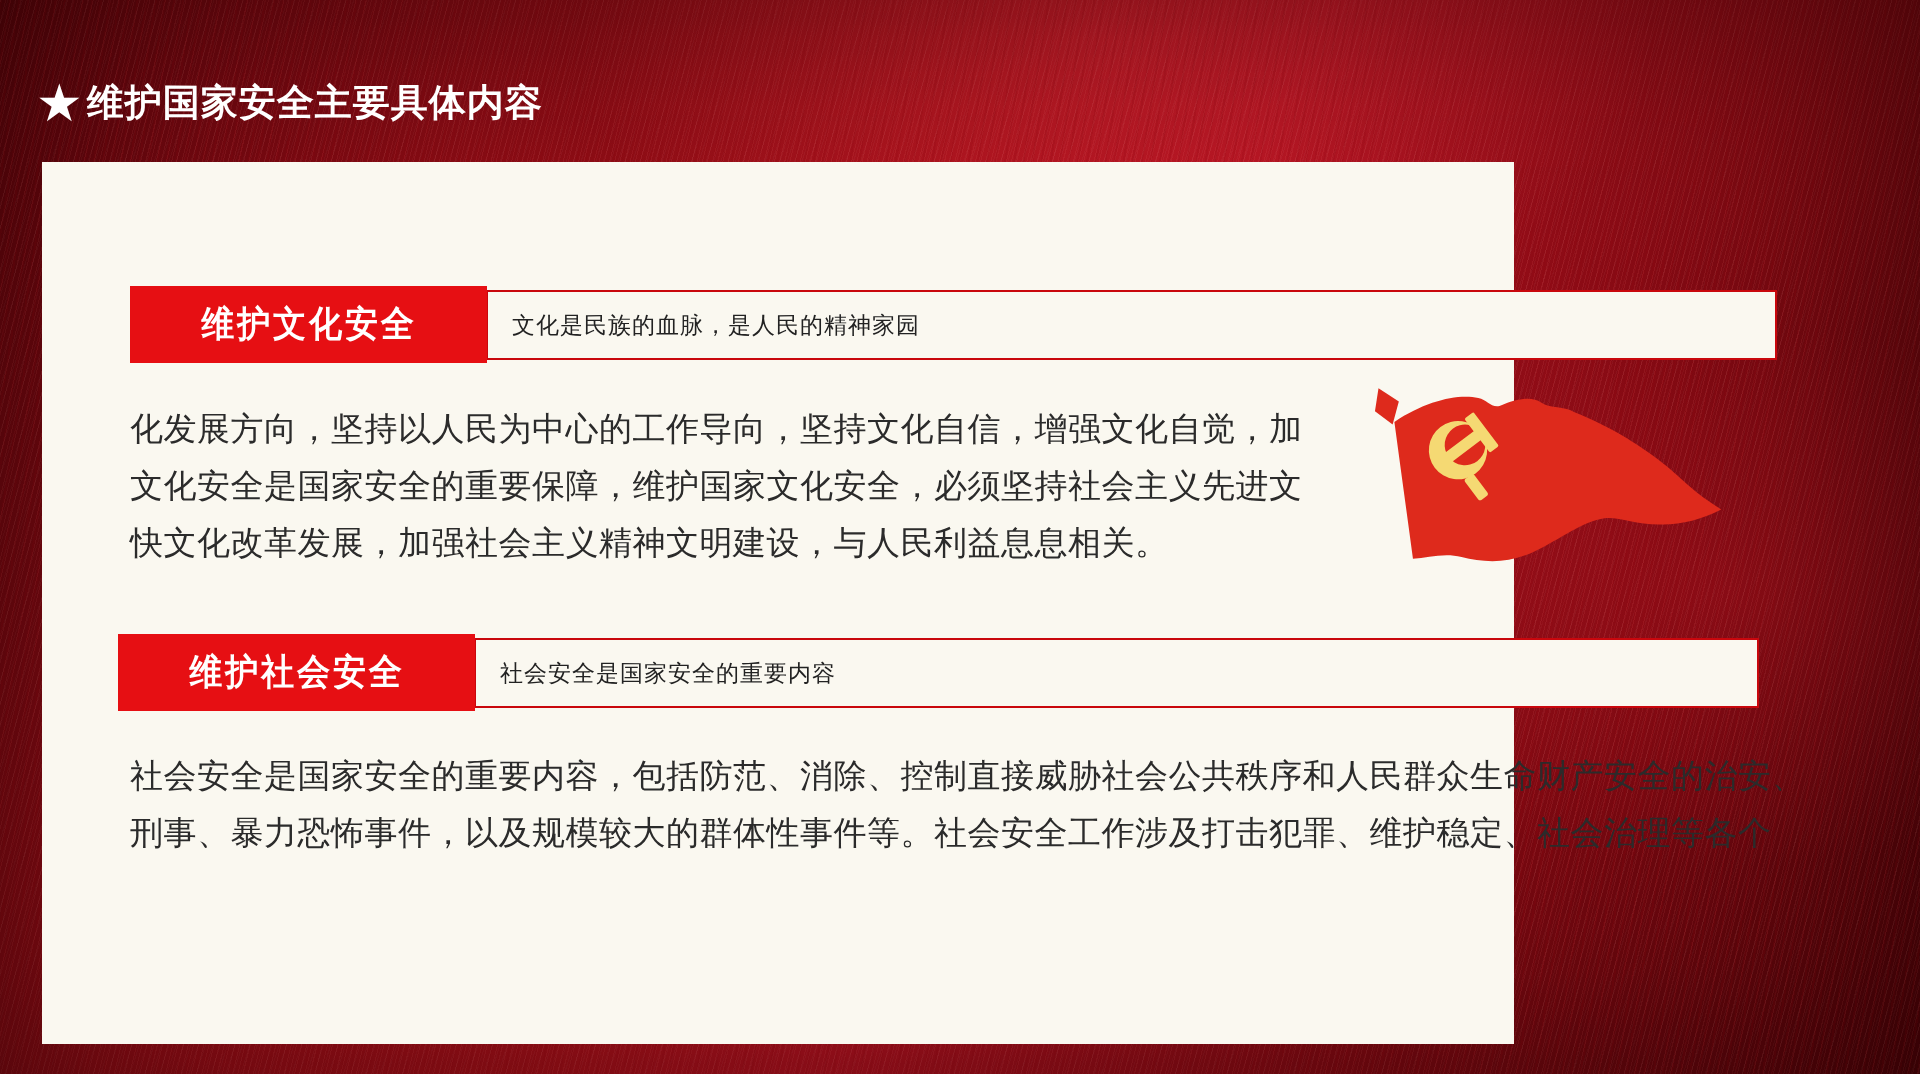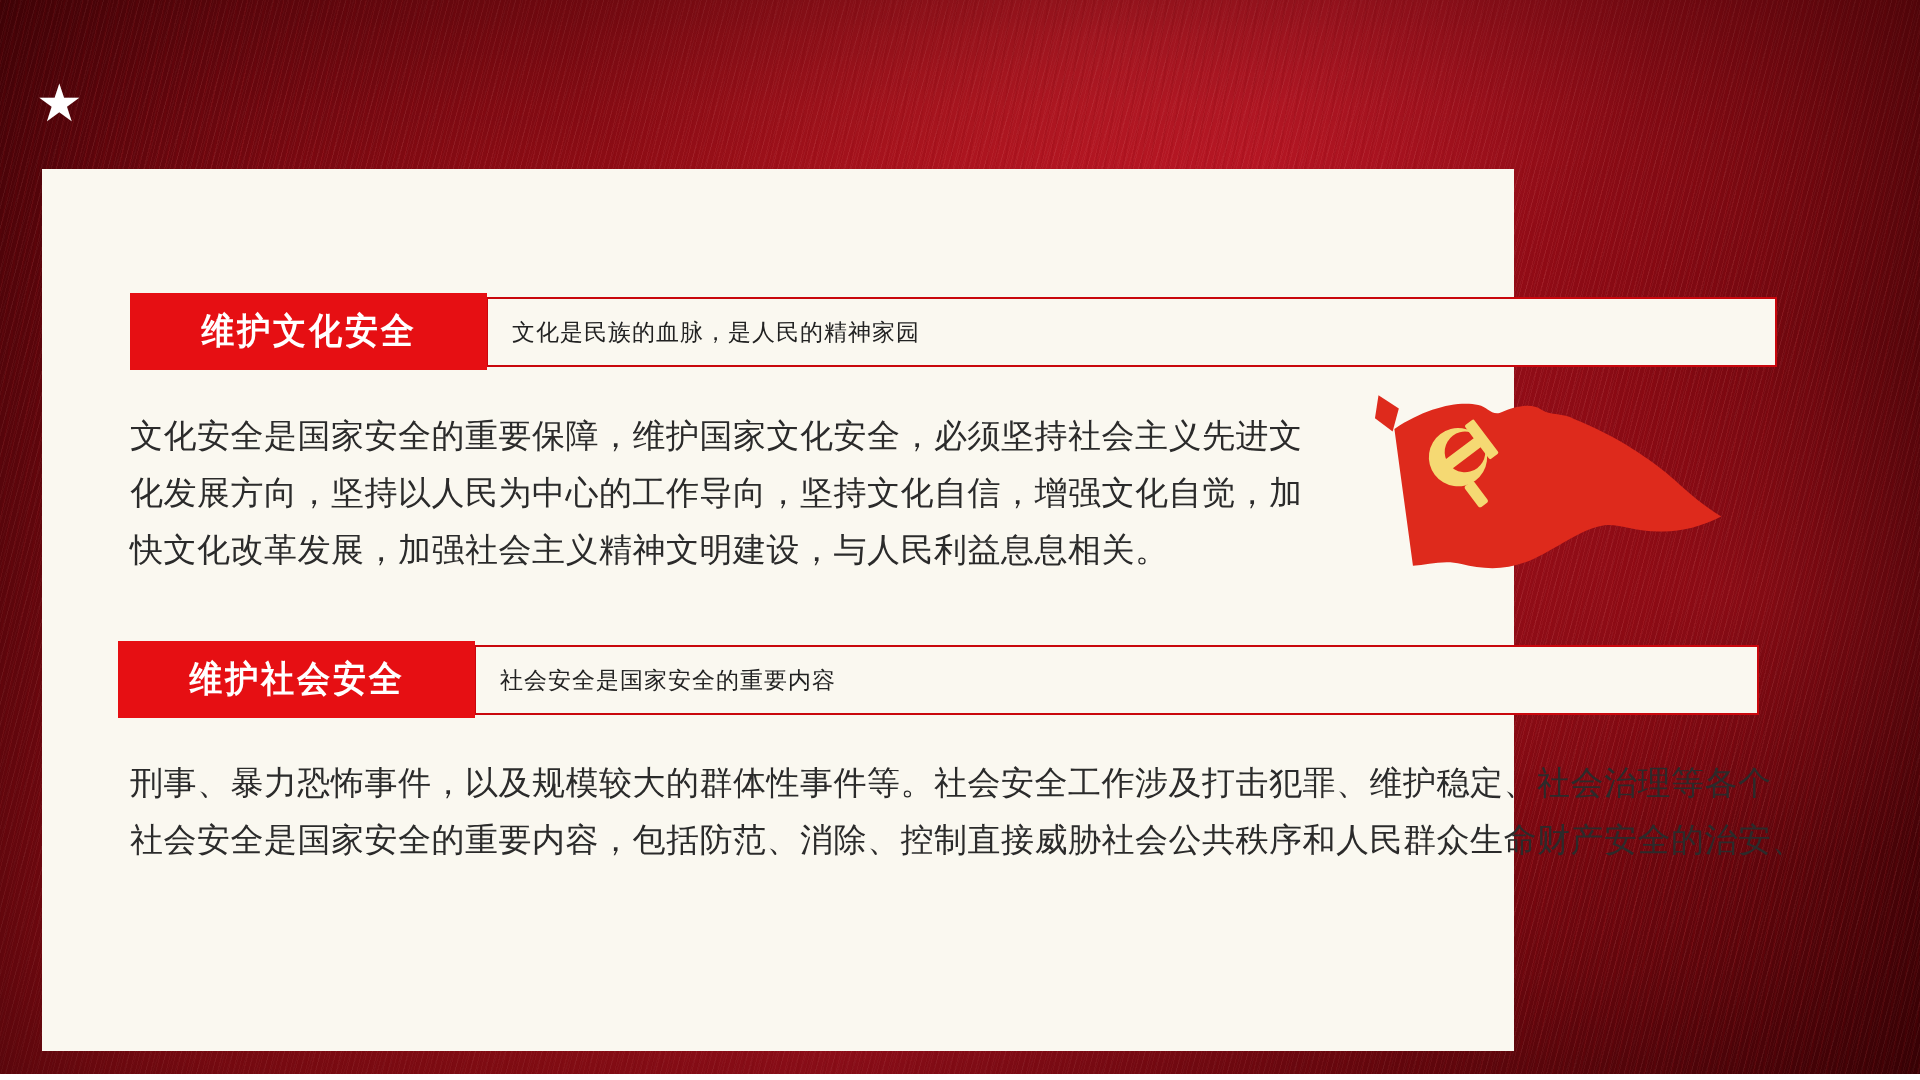--- a/index.html
+++ b/index.html
@@ -25,21 +25,21 @@
       repeating-linear-gradient(108deg, rgba(255,255,255,.035) 0 1px, rgba(0,0,0,0) 1px 7px);
   }
   .vignette{position:absolute;inset:0;pointer-events:none;box-shadow:inset 0 0 260px rgba(20,0,0,.55);}
   .title-row{
     position:absolute;left:36px;top:72px;height:62px;
     display:flex;align-items:center;color:var(--title-white);
   }
   .title-row .star{font-family:"DejaVu Sans",sans-serif;font-size:52px;line-height:1;margin-right:4px;}
   .title-row h1{font-size:37px;font-weight:700;letter-spacing:1px;}
   .panel{
-    position:absolute;left:42px;top:169px;width:1472px;height:882px;
+    position:absolute;left:42px;top:162px;width:1472px;height:882px;
     background:var(--panel-cream);
   }
   .badge{
     position:absolute;height:77px;width:357px;background:var(--accent-red);
     display:flex;align-items:center;justify-content:center;z-index:2;
   }
   .badge span{color:#fff;font-size:36px;font-weight:800;letter-spacing:3px;transform:scaleX(.92);white-space:nowrap;}
   .subbox{
     position:absolute;height:70px;border:2px solid var(--border-red);
     display:flex;align-items:center;padding-left:24px;z-index:1;background:var(--panel-cream);
@@ -57,33 +57,34 @@
   .bottom-strip{position:absolute;left:0;bottom:0;width:100%;height:6px;background:#ffffff;}
 </style>
 </head>
 <body>
 
 <div class="texture"></div>
 <div class="vignette"></div>
 
 <header class="title-row">
   <span class="star">★</span>
+  <h1>维护国家安全主要具体内容</h1>
 </header>
 
 <main class="panel">
 
   <div class="badge s1-badge">
     <span>维护文化安全</span>
   </div>
   <div class="subbox s1-sub">
     <span>文化是民族的血脉，是人民的精神家园</span>
   </div>
   <div class="para s1-para">
+    <div>化发展方向，坚持以人民为中心的工作导向，坚持文化自信，增强文化自觉，加</div>
     <div>文化安全是国家安全的重要保障，维护国家文化安全，必须坚持社会主义先进文</div>
-    <div>化发展方向，坚持以人民为中心的工作导向，坚持文化自信，增强文化自觉，加</div>
     <div>快文化改革发展，加强社会主义精神文明建设，与人民利益息息相关。</div>
   </div>
 
   <svg class="flag" viewBox="0 0 480 240" aria-hidden="true">
 
     <path d="M30,14 L53,29 L46,55 L26,40 Z" fill="#de2a1c"></path>
 
     <path d="M48,52
              C84,28 120,20 143,25
              C153,27 157,36 167,34
@@ -109,19 +110,19 @@
     </g>
   </svg>
 
   <div class="badge s2-badge">
     <span>维护社会安全</span>
   </div>
   <div class="subbox s2-sub">
     <span>社会安全是国家安全的重要内容</span>
   </div>
   <div class="para s2-para">
+    <div>社会安全是国家安全的重要内容，包括防范、消除、控制直接威胁社会公共秩序和人民群众生命财产安全的治安、</div>
     <div>刑事、暴力恐怖事件，以及规模较大的群体性事件等。社会安全工作涉及打击犯罪、维护稳定、社会治理等各个</div>
-    <div>社会安全是国家安全的重要内容，包括防范、消除、控制直接威胁社会公共秩序和人民群众生命财产安全的治安、</div>
   </div>
 
 </main>
 
 <div class="bottom-strip"></div>
 
 </body></html>

